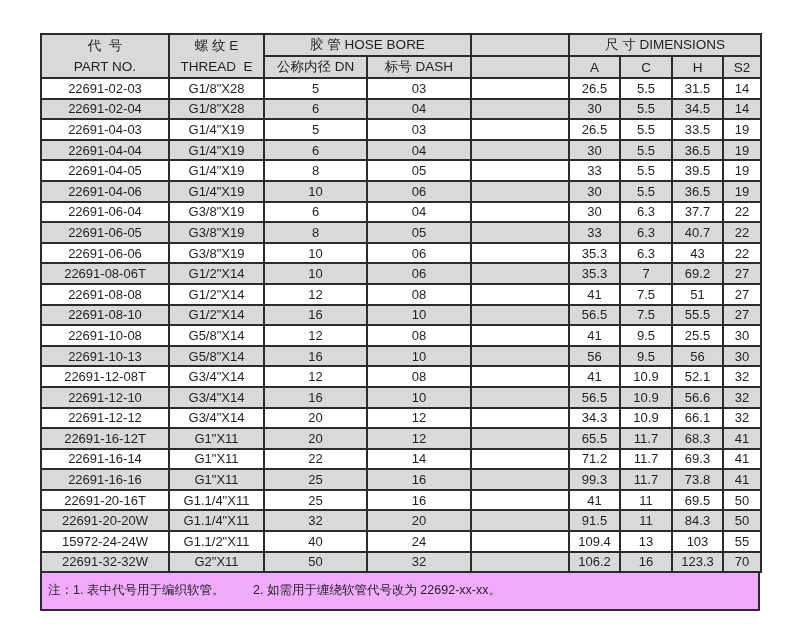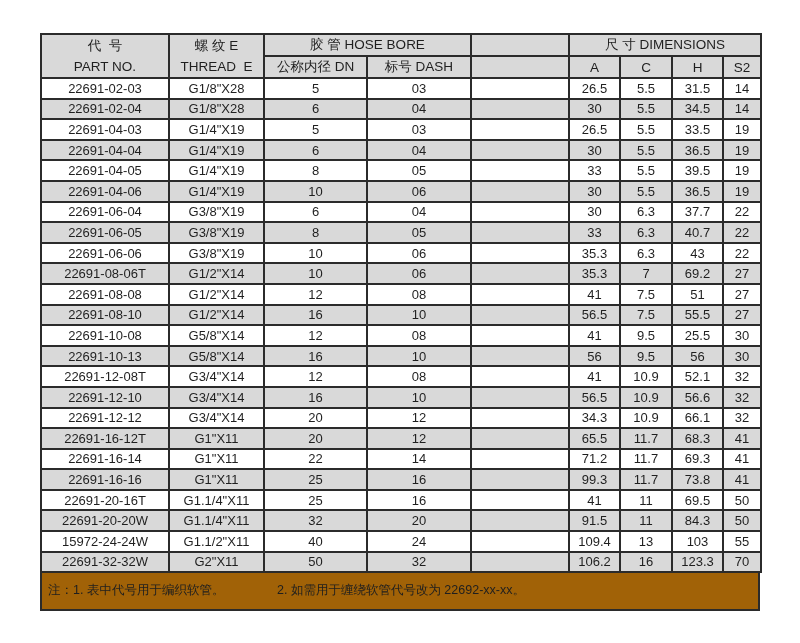--- a/index.html
+++ b/index.html
@@ -54,28 +54,28 @@
   table.fittings tbody tr:nth-child(even) td {
     background: #d9d9d9;
   }
   .notes {
     width: 704px;
     border: 2px solid #2b2b2b;
     border-top: none;
     padding: 7px 6px 8px 6px;
     font-size: 12.5px;
     line-height: 21px;
-    background: #a16207;
+    background: #f0abfc;
   }
   .note-line { display: flex; }
   .note-first {
     flex: 0 0 205px;
     white-space: pre;
   }
-  .note-second { white-space: pre; margin-left: 24px; }
+  .note-second { white-space: pre; }
 </style>
 </head>
 <body>
 
 <div class="page">
   <div class="sheet">
 
     <table class="fittings">
       <colgroup>
         <col style="width:128px">

